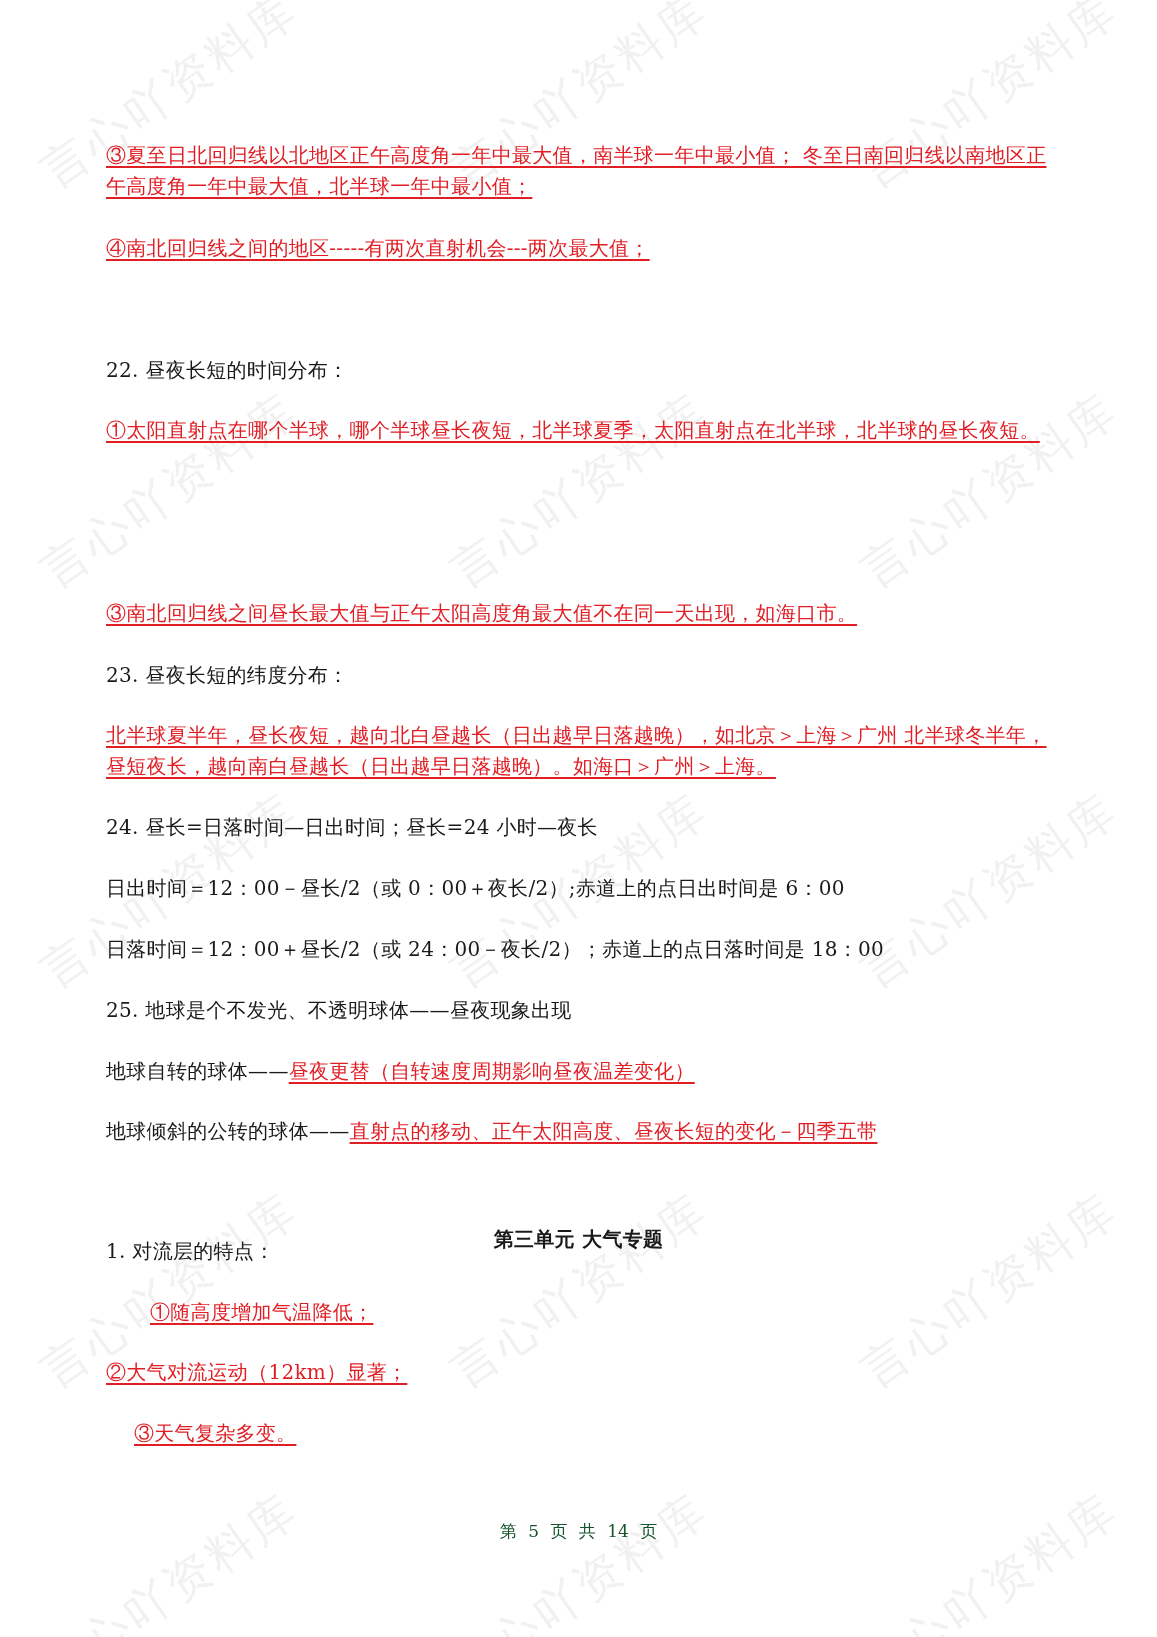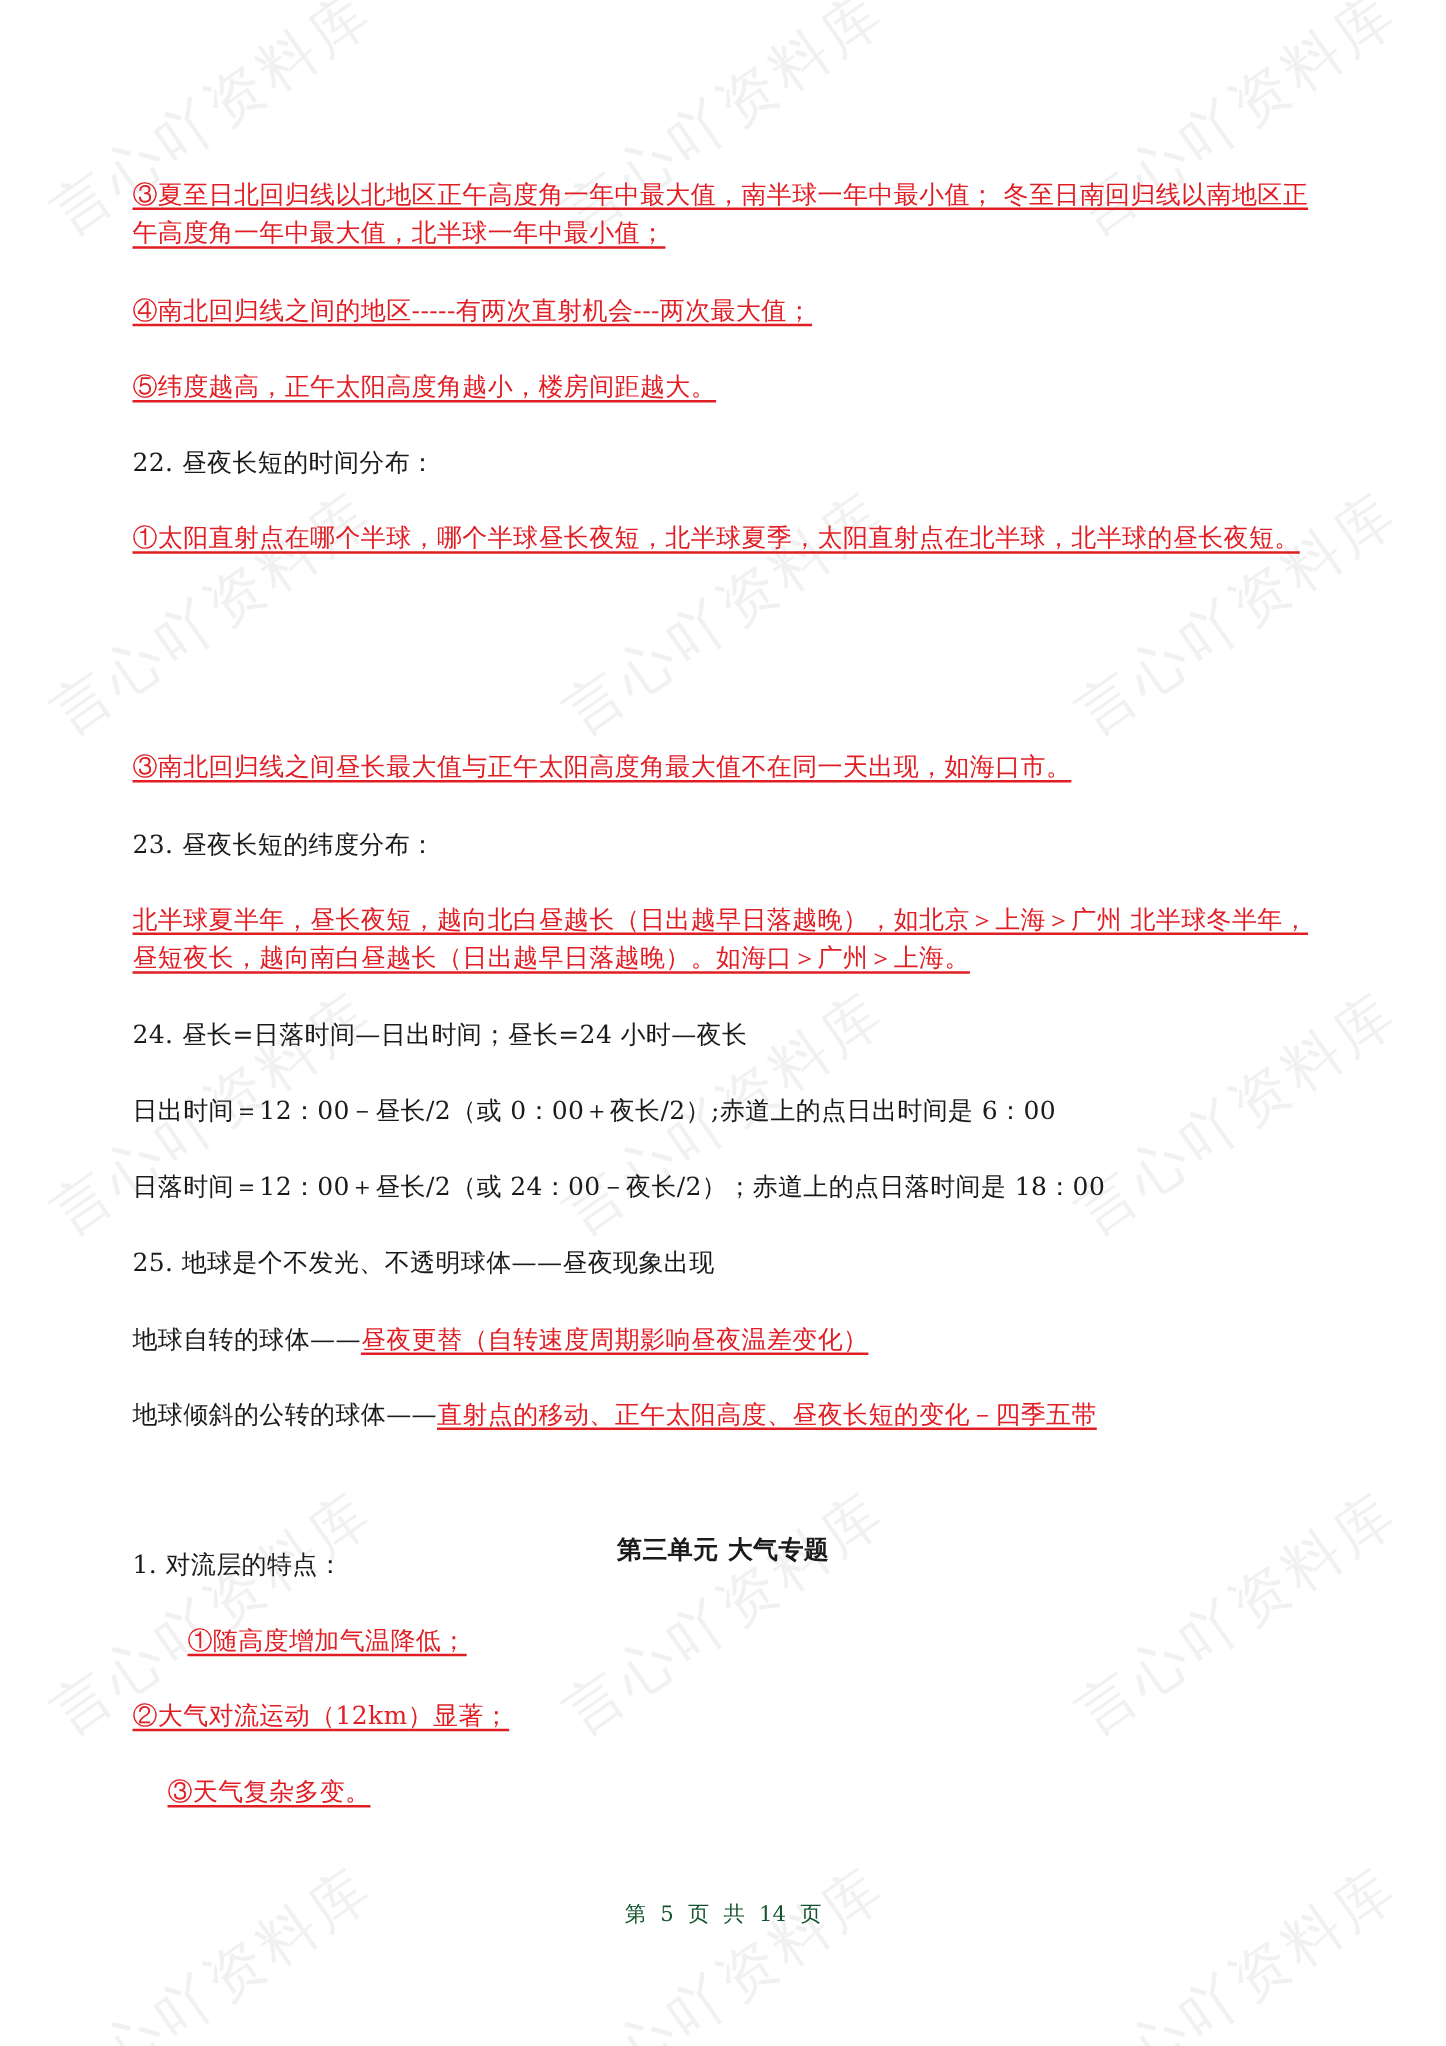--- a/index.html
+++ b/index.html
@@ -47,23 +47,20 @@
   <div class="watermark" style="left:20px;top:1560px;">言心吖资料库</div>
   <div class="watermark" style="left:430px;top:1560px;">言心吖资料库</div>
   <div class="watermark" style="left:840px;top:1560px;">言心吖资料库</div>
 
   <div class="para" style="top:140px;">
     <span class="red">③夏至日北回归线以北地区正午高度角一年中最大值，南半球一年中最小值；  冬至日南回归线以南地区正午高度角一年中最大值，北半球一年中最小值；</span>
   </div>
   <div class="para" style="top:233px;">
     <span class="red">④南北回归线之间的地区-----有两次直射机会---两次最大值；</span>
   </div>
-  <div class="para" style="top:294px;">
-    <span class="red">⑤纬度越高，正午太阳高度角越小，楼房间距越大。</span>
-  </div>
 
   <div class="para black" style="top:355px;">22. 昼夜长短的时间分布：</div>
   <div class="para" style="top:415px;">
     <span class="red">①太阳直射点在哪个半球，哪个半球昼长夜短，北半球夏季，太阳直射点在北半球，北半球的昼长夜短。</span>
   </div>
   <div class="para" style="top:598px;">
     <span class="red">③南北回归线之间昼长最大值与正午太阳高度角最大值不在同一天出现，如海口市。</span>
   </div>
 
   <div class="para black" style="top:660px;">23. 昼夜长短的纬度分布：</div>

